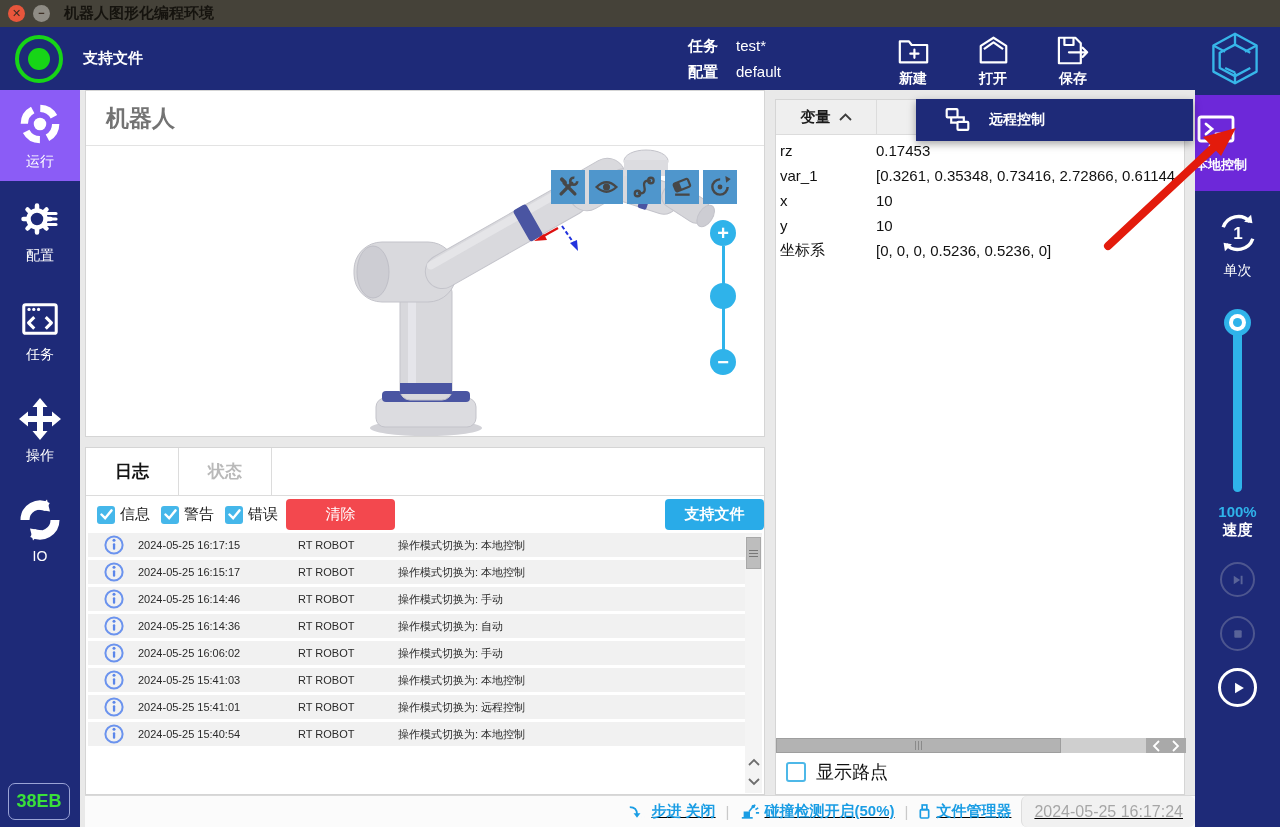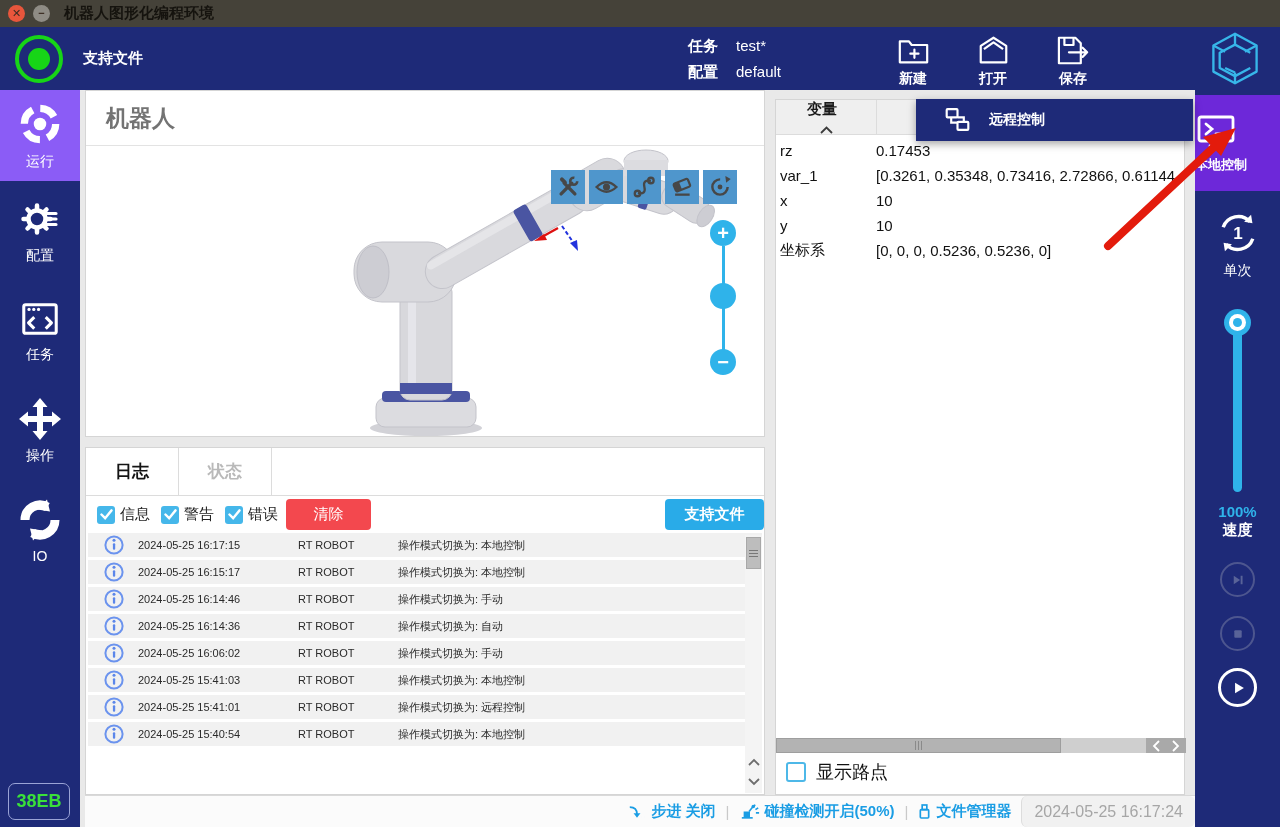--- a/index.html
+++ b/index.html
@@ -55,40 +55,40 @@
   
   #log-panel{left:85px;top:447px;width:680px;height:348px;background:#fff;border:1px solid #d5d5d5;box-sizing:border-box;}
   #log-tabs{height:47px;border-bottom:1px solid #dcdcdc;display:flex;}
   .log-tab{width:92px;border-right:1px solid #dcdcdc;display:flex;align-items:center;justify-content:center;
            font-size:17px;font-weight:bold;color:#b9b9b9;cursor:pointer;}
   .log-tab.active{color:#141414;}
   #log-filters{height:37px;display:flex;align-items:center;position:relative;}
   .filter{display:flex;align-items:center;margin-left:11px;cursor:pointer;}
   .checkbox{width:18px;height:18px;border-radius:3px;background:#45b7ea;display:flex;align-items:center;justify-content:center;}
   .filter .lb{font-size:15px;margin-left:5px;color:#222;}
-  #clear-btn{position:absolute;left:200px;top:3px;width:85px;height:31px;background:#f3484e;border-radius:4px;
+  #clear-btn{position:absolute;left:200px;top:3px;width:109px;height:31px;background:#f3484e;border-radius:4px;
              color:#fff;font-size:15px;display:flex;align-items:center;justify-content:center;cursor:pointer;}
   #support-btn{position:absolute;left:579px;top:3px;width:99px;height:31px;background:#29abe8;border-radius:4px;
              color:#fff;font-size:15px;font-weight:bold;display:flex;align-items:center;justify-content:center;cursor:pointer;}
   #log-list{position:relative;height:262px;overflow:hidden;}
   .log-row{height:24px;margin:0 2px 3px 2px;background:#f1f1f1;display:flex;align-items:center;font-size:11px;color:#2a2a2a;cursor:default;}
   .log-row .ic{margin-left:16px;}
   .log-row .time{margin-left:14px;width:160px;}
   .log-row .src{width:88px;}
   .log-row .msg{margin-left:12px;}
   #log-vscroll{position:absolute;right:2px;top:2px;width:17px;height:258px;background:#f4f4f4;}
   #log-vthumb{position:absolute;left:1px;top:2px;width:15px;height:32px;background:#bdbdbd;border:1px solid #a8a8a8;box-sizing:border-box;
               display:flex;align-items:center;justify-content:center;}
   .grip-h{width:9px;height:1px;background:#777;box-shadow:0 -3px #777,0 3px #777;}
   .vchev{position:absolute;left:0;width:17px;height:18px;display:flex;align-items:center;justify-content:center;cursor:pointer;}
 
   
   #vars-panel{left:775px;top:99px;width:410px;height:696px;background:#fff;border:1px solid #d5d5d5;box-sizing:border-box;}
   #vars-header{height:34px;background:#efefef;border-bottom:1px solid #dcdcdc;display:flex;align-items:center;}
-  #vars-header .seg{width:100px;height:100%;border-right:1px solid #dcdcdc;display:flex;align-items:center;justify-content:space-between;flex-direction:column;}
+  #vars-header .seg{width:100px;height:100%;border-right:1px solid #dcdcdc;display:flex;align-items:center;justify-content:center;}
   #vars-header .lb{font-size:15px;font-weight:bold;color:#1a1a1a;margin-right:8px;}
   .var-row{height:25px;display:flex;align-items:center;font-size:15px;color:#111;white-space:nowrap;overflow:hidden;}
   .var-row .k{margin-left:4px;width:96px;flex:none;}
   .var-row .v{flex:1;overflow:hidden;}
   #vars-rows{margin-top:3px;}
   #h-scroll{position:absolute;left:0px;top:638px;width:372px;height:15px;background:#cfcfcf;}
   #h-thumb{position:absolute;left:0;top:0;width:285px;height:15px;background:#b3b3b3;border:1px solid #9e9e9e;box-sizing:border-box;
            display:flex;align-items:center;justify-content:center;}
   .grip-v{width:1px;height:9px;background:#8a8a8a;box-shadow:-3px 0 #8a8a8a,3px 0 #8a8a8a;}
   .hchev{position:absolute;top:638px;width:20px;height:15px;background:#a9a9a9;display:flex;align-items:center;justify-content:center;cursor:pointer;}
@@ -115,21 +115,21 @@
   #speed-handle .w{width:17px;height:17px;border-radius:50%;background:#fff;display:flex;align-items:center;justify-content:center;}
   #speed-handle .b{width:9px;height:9px;border-radius:50%;background:#2fb3ea;}
   #speed-val{position:absolute;left:0;top:413px;width:85px;text-align:center;font-size:15px;font-weight:bold;color:#2fb3ea;}
   #speed-lbl{position:absolute;left:0;top:431px;width:85px;text-align:center;font-size:15px;font-weight:bold;color:#fff;}
   .pb-btn{position:absolute;left:25px;width:35px;height:35px;border-radius:50%;border:2px solid #4d568f;
           display:flex;align-items:center;justify-content:center;box-sizing:border-box;cursor:pointer;}
   #pb-play{border:3px solid #fff;width:39px;height:39px;left:23px;}
 
   
   #status-bar{left:85px;top:795px;width:1110px;height:32px;background:#fbfbfb;border-top:1px solid #d9d9d9;
-              display:flex;align-items:center;box-sizing:border-box;}
+              display:flex;align-items:center;box-sizing:border-box;text-decoration:underline;}
   .sb-item{display:flex;align-items:center;font-size:15px;font-weight:bold;color:#1a9de4;cursor:pointer;}
   .sb-item .ic{margin-right:5px;display:flex;}
   .sb-sep{color:#c9c9c9;margin:0 10px;font-size:15px;}
   #sb-time{height:100%;display:flex;align-items:center;background:#f1f1f1;border-left:1px solid #dcdcdc;
            padding:0 12px;color:#a6a6a6;font-size:16px;font-weight:normal;}
 
   
   #red-arrow{left:1055px;top:112px;z-index:60;pointer-events:none;}
 </style>
 </head>

